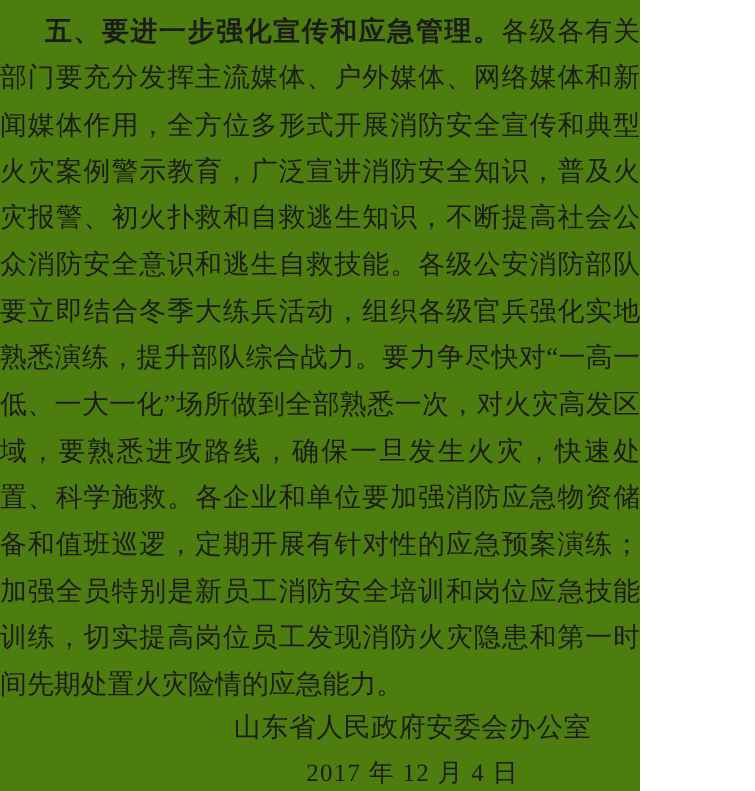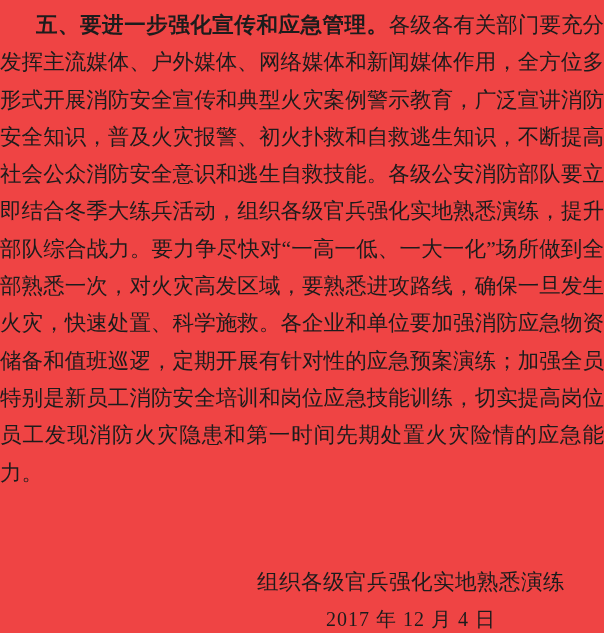--- a/index.html
+++ b/index.html
@@ -2,23 +2,23 @@
 <html><head>
 <meta charset="utf-8">
 <style>
   html, body {
     margin: 0;
     padding: 0;
     background: #ffffff;
   }
   .page {
     position: relative;
-    width: 604px;
+    width: 512px;
     height: 633px;
-    background: #ef4444;
+    background: #4d7c0f;
     color: #1c1c1c;
     font-family: "Liberation Serif", "DejaVu Serif", serif;
     overflow: hidden;
   }
   .body-para {
     margin: 0;
     padding-top: 7px;
     font-size: 21.5px;
     line-height: 37.3px;
     text-align: justify;
@@ -57,18 +57,18 @@
 </style>
 </head>
 <body>
 
 <div class="page">
 
   <p class="body-para"><span class="heading-bold">五、要进一步强化宣传和应急管理。</span><span>各级各有关部门要充分发挥主流媒体、户外媒体、网络媒体和新闻媒体作用，全方位多形式开展消防安全宣传和典型火灾案例警示教育，广泛宣讲消防安全知识，普及火灾报警、初火扑救和自救逃生知识，不断提高社会公众消防安全意识和逃生自救技能。各级公安消防部队要立即结合冬季大练兵活动，组织各级官兵强化实地熟悉演练，提升部队综合战力。要力争尽快对“一高一低、一大一化”场所做到全部熟悉一次，对火灾高发区域，要熟悉进攻路线，确保一旦发生火灾，快速处置、科学施救。各企业和单位要加强消防应急物资储备和值班巡逻，定期开展有针对性的应急预案演练；加强全员特别是新员工消防安全培训和岗位应急技能训练，切实提高岗位员工发现消防火灾隐患和第一时间先期处置火灾险情的应急能力。</span></p>
 
   <div class="sign-area">
     <div class="sign-inner">
-      <div class="sign-org">组织各级官兵强化实地熟悉演练</div>
+      <div class="sign-org">山东省人民政府安委会办公室</div>
       <div class="sign-date">2017 年 12 月 4 日</div>
     </div>
   </div>
 
 </div>
 
 </body></html>

